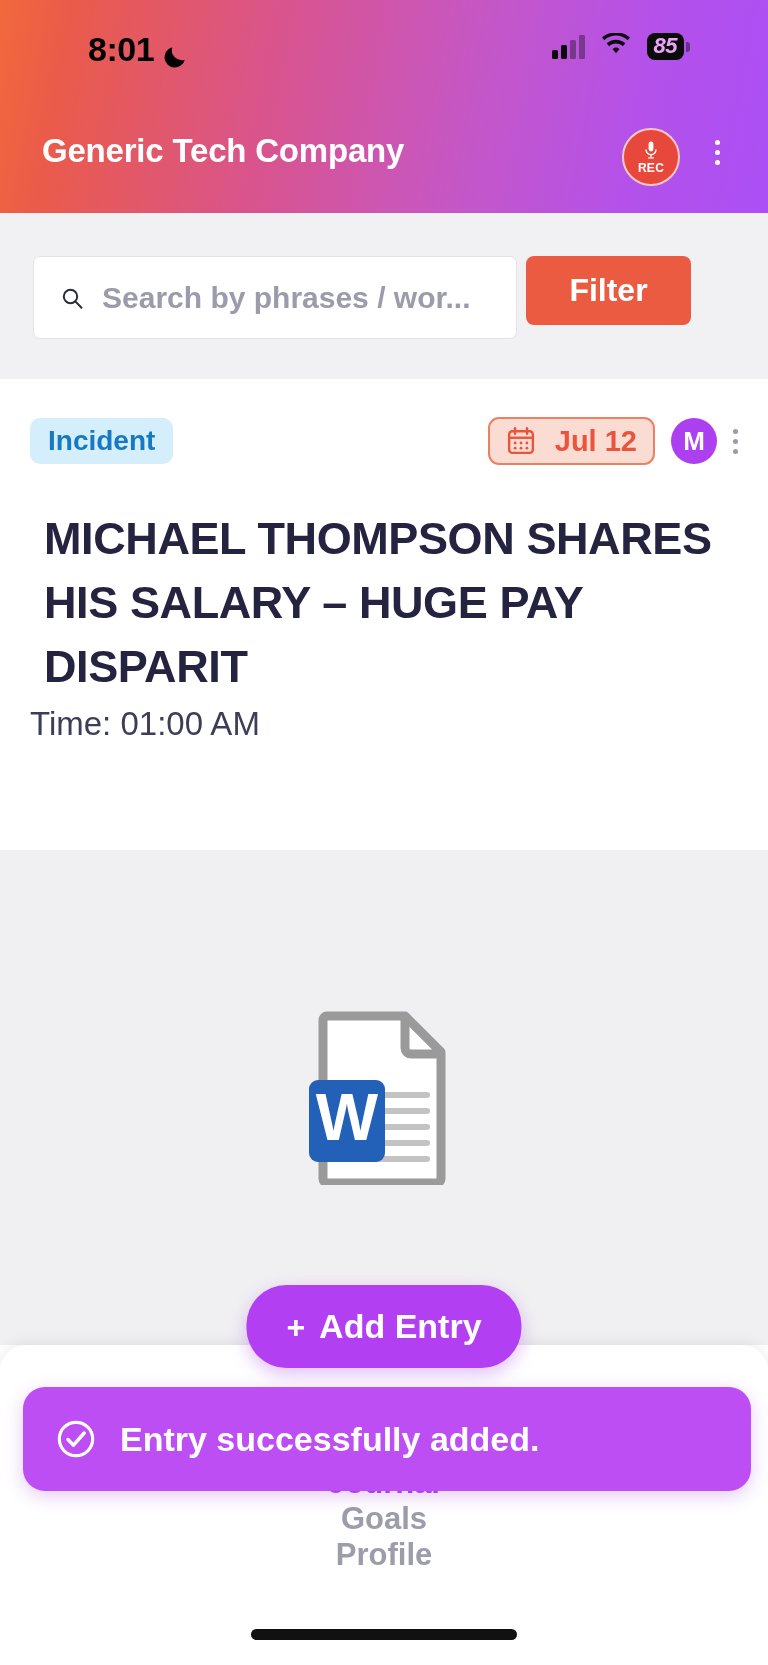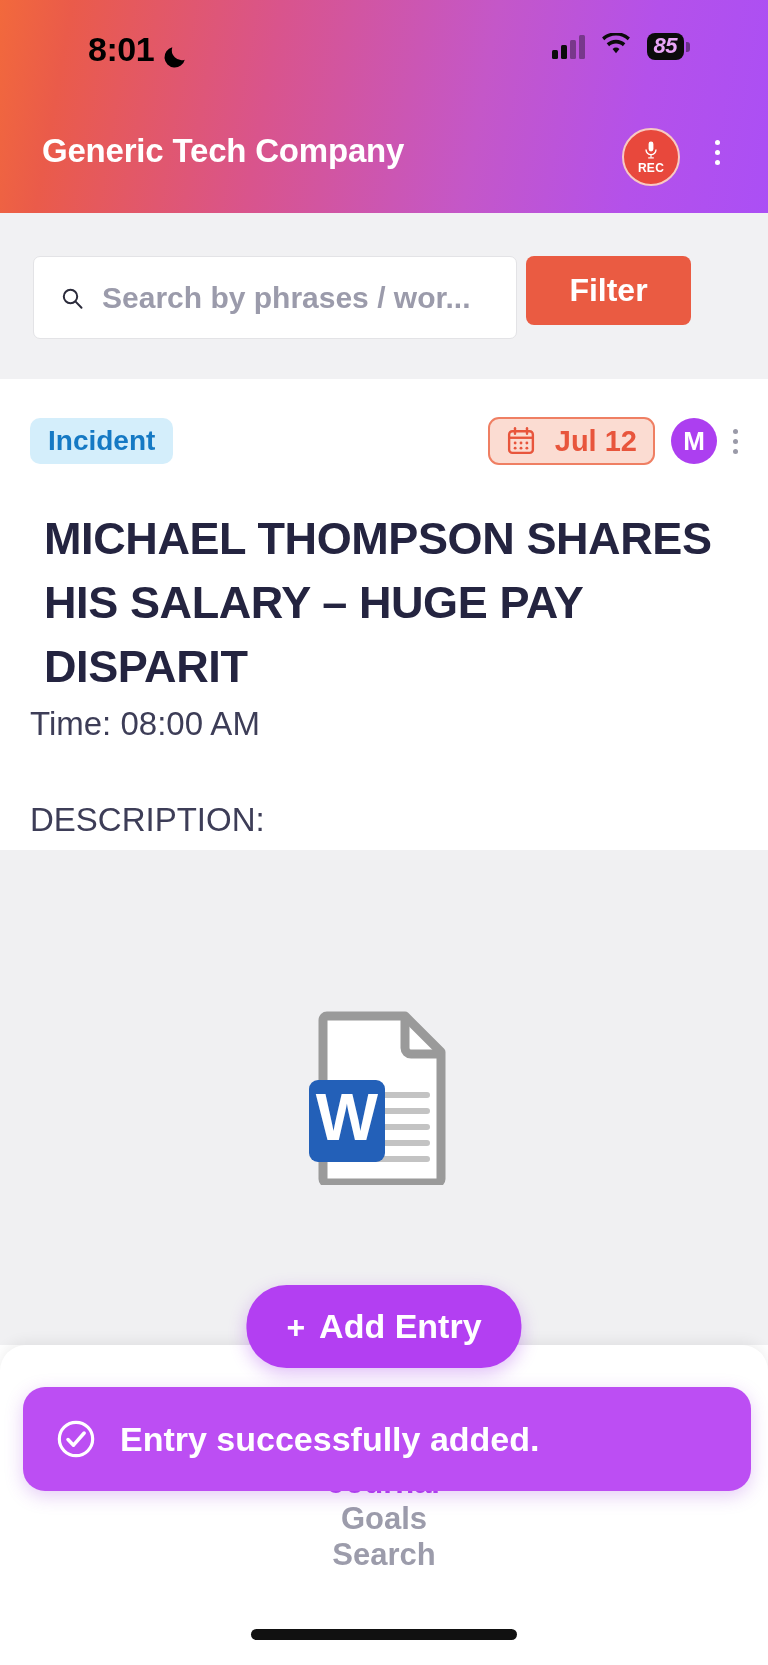--- a/index.html
+++ b/index.html
@@ -277,22 +277,21 @@
         <div class="avatar">M</div>
         <div class="kebab-card">
           <span></span>
             <span></span>
             <span></span>
         </div>
       </div>
     </div>
 
     <div class="entry-title">MICHAEL THOMPSON SHARES HIS SALARY – HUGE PAY DISPARIT</div>
-    <div class="entry-time">Time: 08:00 AM</div>
-    <div class="entry-desc-label">DESCRIPTION:</div>
+    <div class="entry-time">Time: 01:00 AM</div>
   </div>
 
   <div class="attach-area">
     <div class="doc-icon">
       <svg viewBox="0 0 150 175" width="150" height="175">
         <path d="M18 6 h78 l36 36 v127 a4 4 0 0 1 -4 4 H18 a4 4 0 0 1 -4 -4 V10 a4 4 0 0 1 4 -4 z" fill="#ffffff" stroke="#9a9a9a" stroke-width="9" stroke-linejoin="round"></path>
         <path d="M96 6 v32 a6 6 0 0 0 6 6 h30" fill="none" stroke="#9a9a9a" stroke-width="9" stroke-linejoin="round"></path>
         <g stroke="#c3c3c3" stroke-width="6" stroke-linecap="round">
           <line x1="40" y1="85" x2="118" y2="85"></line>
           <line x1="40" y1="101" x2="118" y2="101"></line>
@@ -308,21 +307,21 @@
 
   <div class="bottombar">
     <div class="add-entry">
       <span class="add-plus">+</span>
       <span>Add Entry</span>
     </div>
 
     <div class="tabs">
       <div class="tab active">Journal</div>
       <div class="tab inactive">Goals</div>
-      <div class="tab inactive">Search</div>
+      <div class="tab inactive">Profile</div>
     </div>
 
     <div class="home-indicator"></div>
   </div>
 
   <div class="toast">
     <span class="check-icon">
       <svg viewBox="0 0 24 24" width="40" height="40">
         <circle cx="12" cy="12" r="10" fill="none" stroke="#ffffff" stroke-width="1.9"></circle>
         <path d="M7.2 12.3 l3.3 3.4 l6.4 -7.3" fill="none" stroke="#ffffff" stroke-width="2.1" stroke-linecap="round" stroke-linejoin="round"></path>

